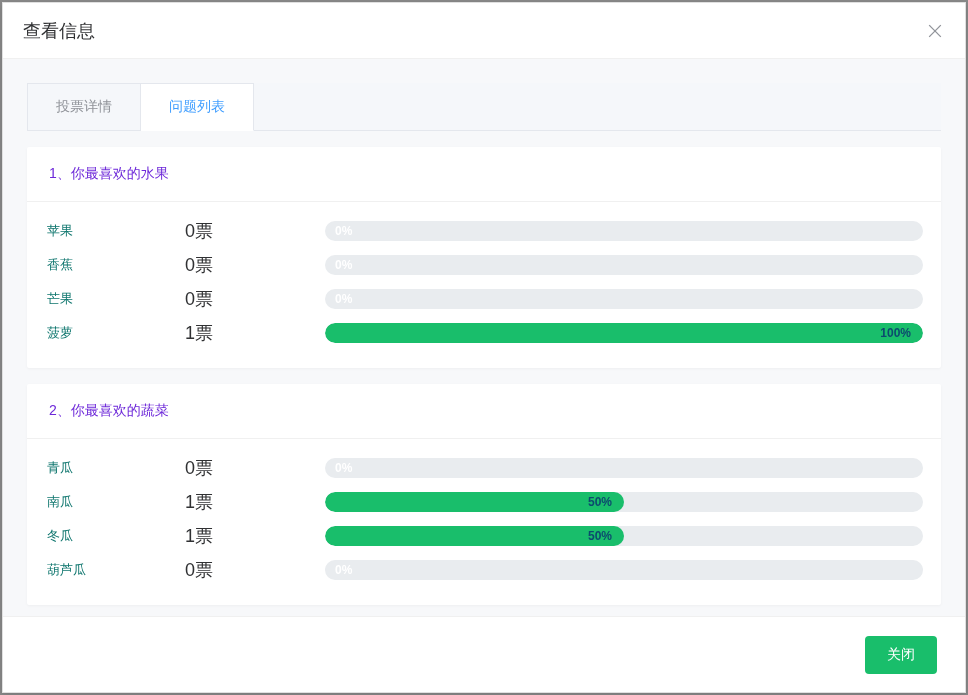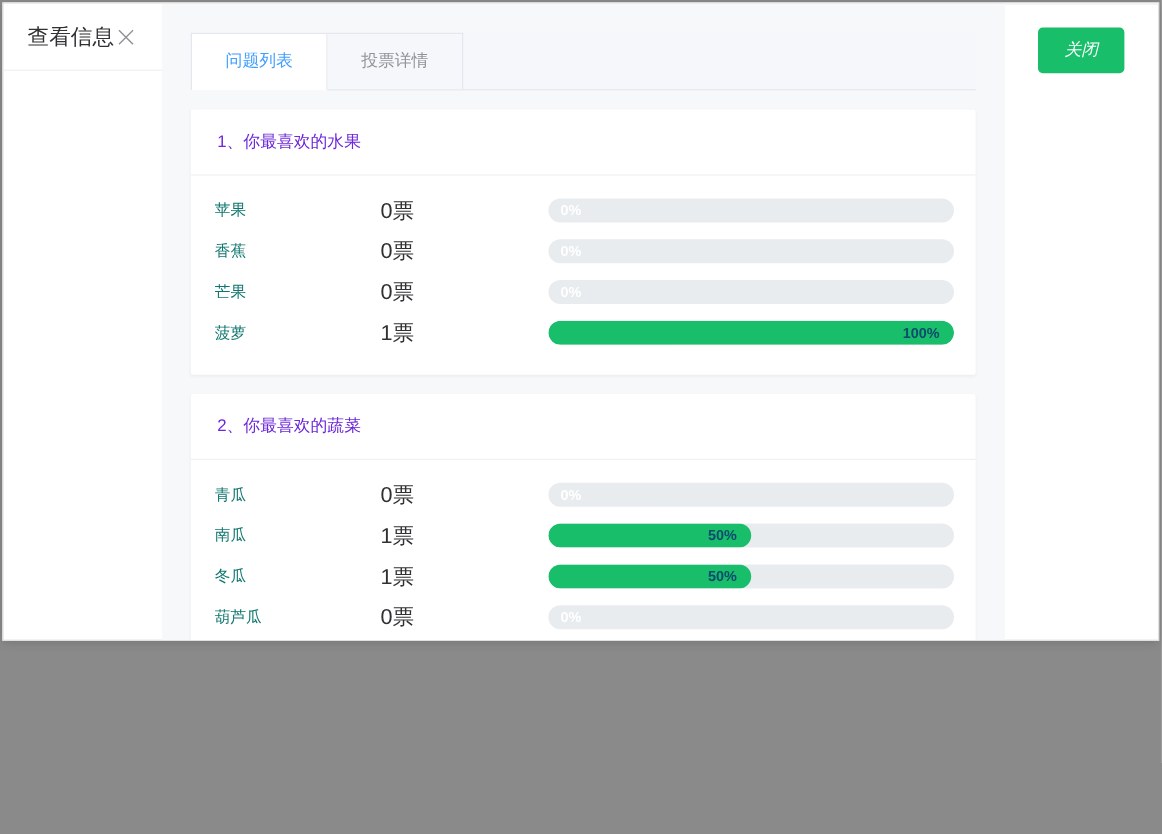--- a/index.html
+++ b/index.html
@@ -1,20 +1,20 @@
 <!DOCTYPE html>
 <html><head>
 <meta charset="utf-8">
 <style>
   * { box-sizing: border-box; margin: 0; padding: 0; }
   html, body { width: 968px; height: 695px; font-family: "Helvetica Neue", Helvetica, Arial, "Microsoft YaHei", sans-serif; background: #8a8a8a; }
   .modal {
-    position: absolute; left: 2px; top: 2px; width: 964px; height: 532px;
+    position: absolute; left: 2px; top: 2px; width: 964px; height: 691px;
     background: #fff; border: 1px solid #e0e0e0; box-shadow: 0 2px 8px rgba(0,0,0,0.15);
-    display: flex; 
+    display: flex; flex-direction: column;
   }
   .modal-header {
     height: 56px; padding: 0 20px; display: flex; align-items: center; justify-content: space-between;
     border-bottom: 1px solid #f0f0f0;
   }
   .modal-title { font-size: 18px; color: #303133; font-weight: 400; }
   .modal-close { width: 20px; height: 20px; cursor: pointer; color: #909399; position: relative; }
   .modal-close svg { width: 20px; height: 20px; }
   .modal-body {
     flex: 1; background: #f7f8fa; padding: 24px; overflow: auto;
@@ -50,42 +50,42 @@
   }
   .bar-label-zero {
     position: absolute; left: 10px; top: 0; height: 100%; display: flex; align-items: center;
     color: #fff; font-size: 12px; font-weight: 600;
   }
   .modal-footer {
     height: 76px; display: flex; align-items: center; justify-content: flex-end; padding: 0 28px;
     background: #fff; border-top: 1px solid #f0f0f0;
   }
   .btn {
-    padding: 10px 22px; font-size: 14px; border-radius: 4px; border: none; cursor: pointer; font-style: italic;
+    padding: 10px 22px; font-size: 14px; border-radius: 4px; border: none; cursor: pointer;
   }
   .btn-green { background: #19be6b; color: #fff; }
 </style>
 </head>
 <body>
 
 <div class="modal">
   <div class="modal-header">
     <div class="modal-title">查看信息</div>
     <div class="modal-close">
       <svg viewBox="0 0 24 24" fill="none" stroke="currentColor" stroke-width="1.5">
         <line x1="5" y1="5" x2="19" y2="19"></line>
         <line x1="19" y1="5" x2="5" y2="19"></line>
       </svg>
     </div>
   </div>
 
   <div class="modal-body">
     <div class="tabs">
+      <div class="tab">投票详情</div>
       <div class="tab active">问题列表</div>
-      <div class="tab">投票详情</div>
     </div>
 
     <div class="tab-content" id="questions-container">
 
     <div class="card">
           <div class="card-header">1、你最喜欢的水果</div>
           <div class="card-body">
             <div class="row">
               <div class="name">苹果</div>
               <div class="votes">0票</div>

